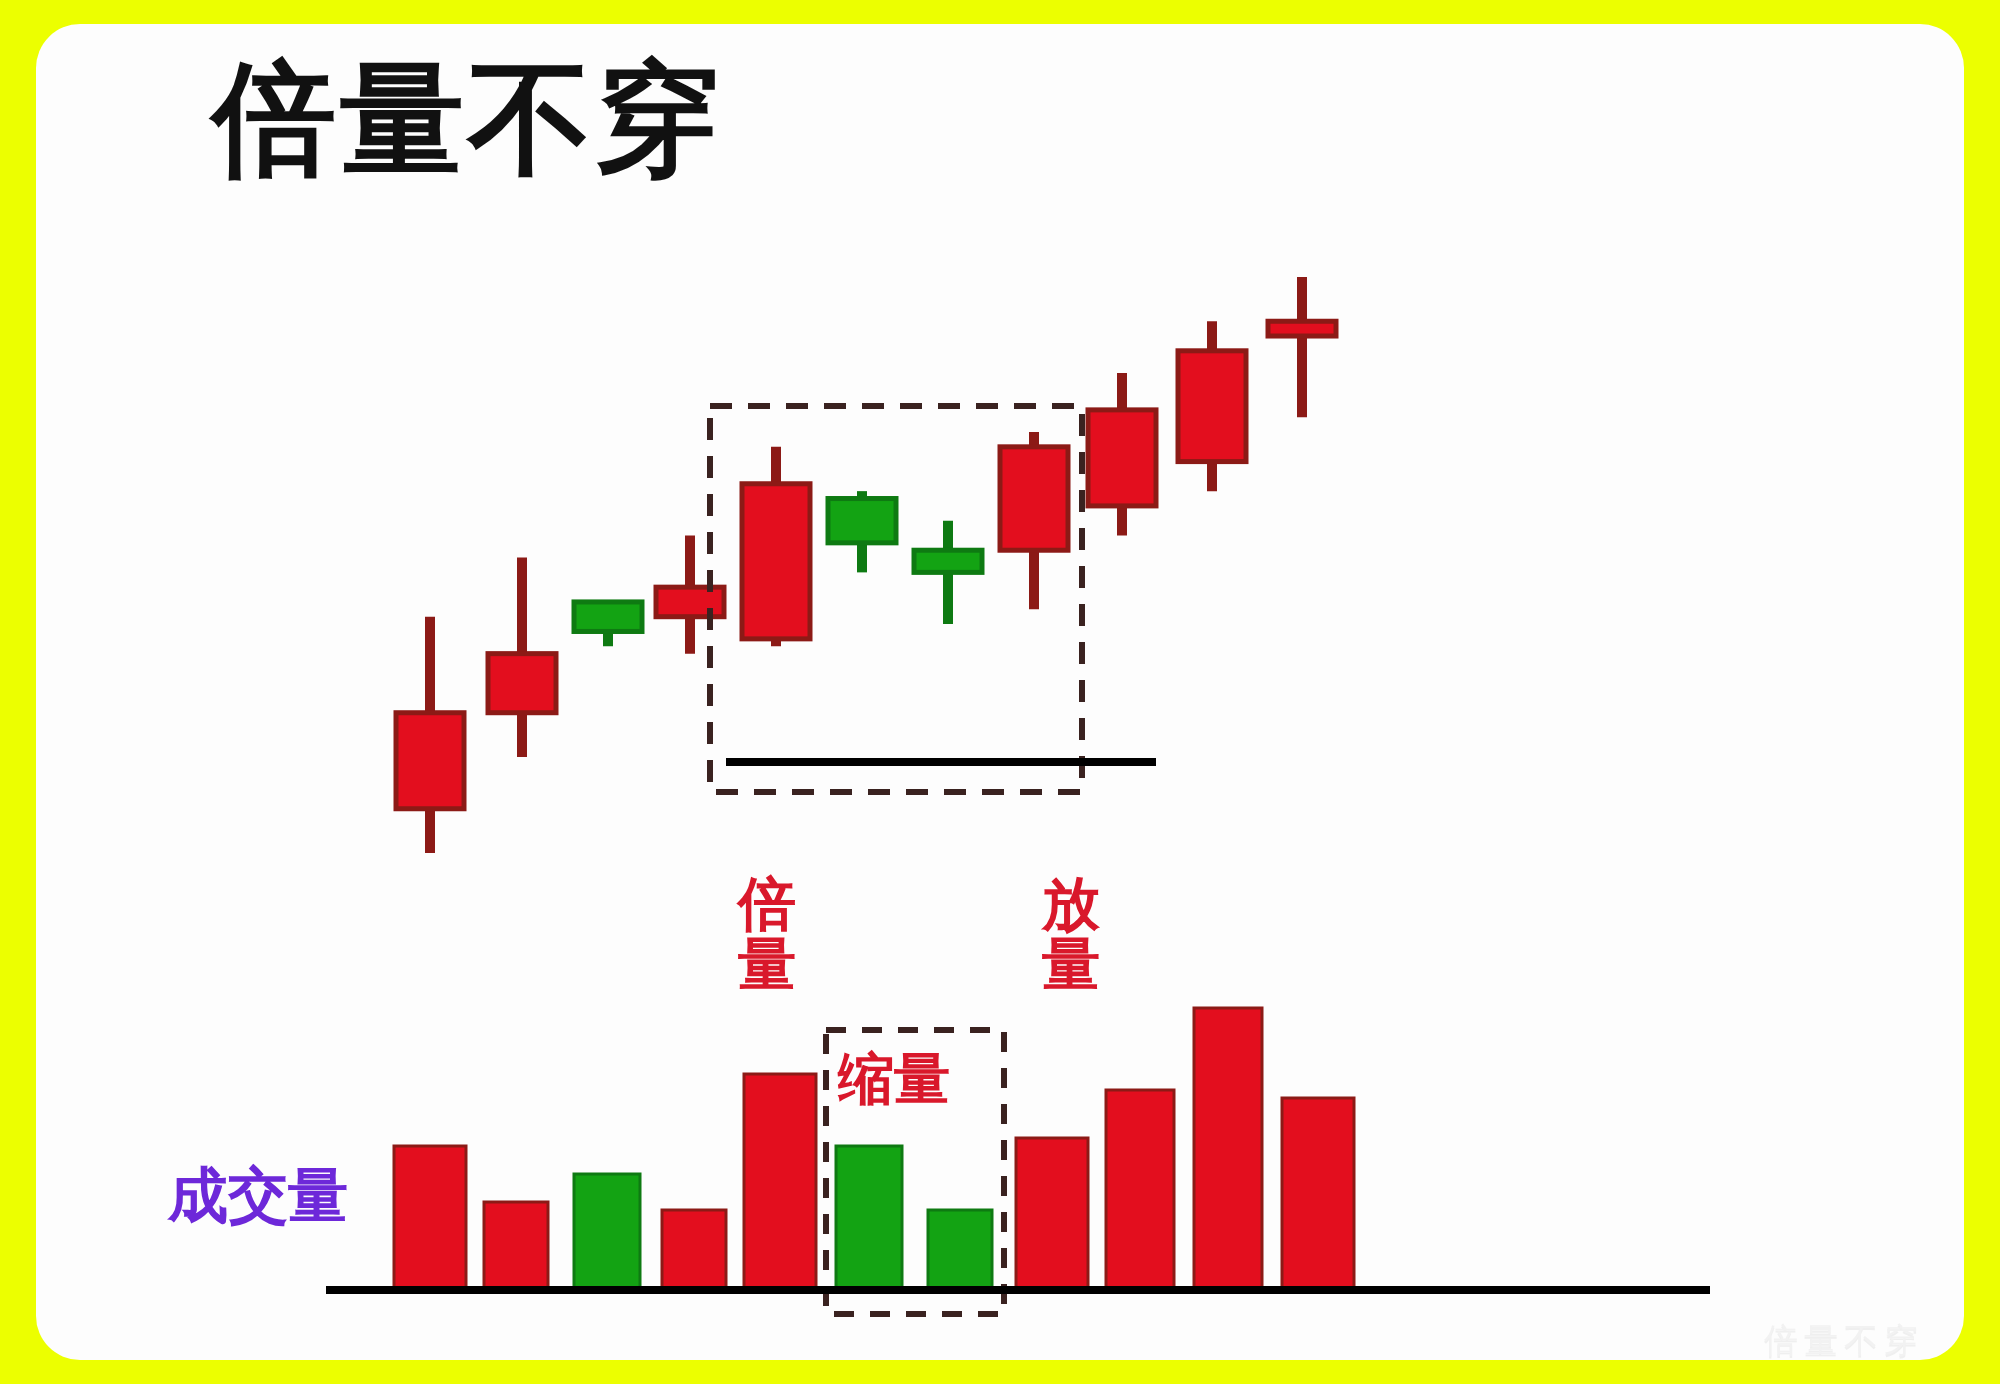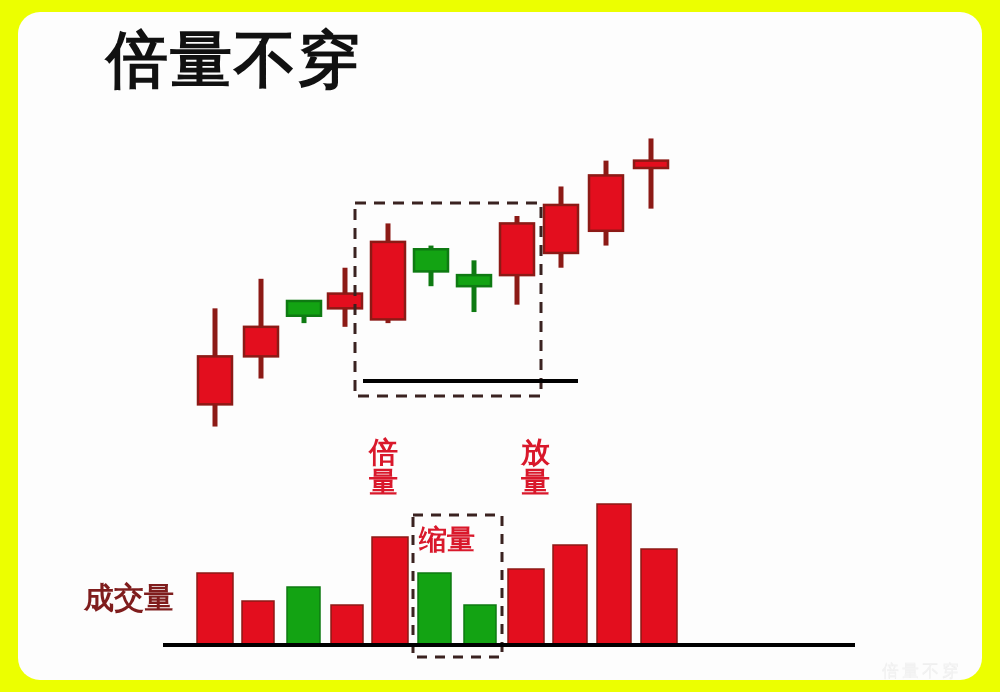--- a/index.html
+++ b/index.html
@@ -55,21 +55,21 @@
   }
   #lbl-beiliang{left:369px;top:440px;}
   #lbl-fangliang{left:521px;top:440px;}
 
   #lbl-suoliang{
     position:absolute;left:419px;top:521px;
     color:#D9182B;font-size:28px;font-weight:700;white-space:nowrap;
   }
   #lbl-chengjiaoliang{
     position:absolute;left:84px;top:578px;
-    color:#7f1d1d;font-size:30px;font-weight:700;white-space:nowrap;
+    color:#6d28d9;font-size:30px;font-weight:700;white-space:nowrap;
   }
 
   
   #watermark{
     position:absolute;right:26px;bottom:10px;
     font-size:17px;color:#F2F2F2;
     letter-spacing:3px;white-space:nowrap;
     text-shadow:0 1px 0 #EFEFEF;
   }
 </style>

